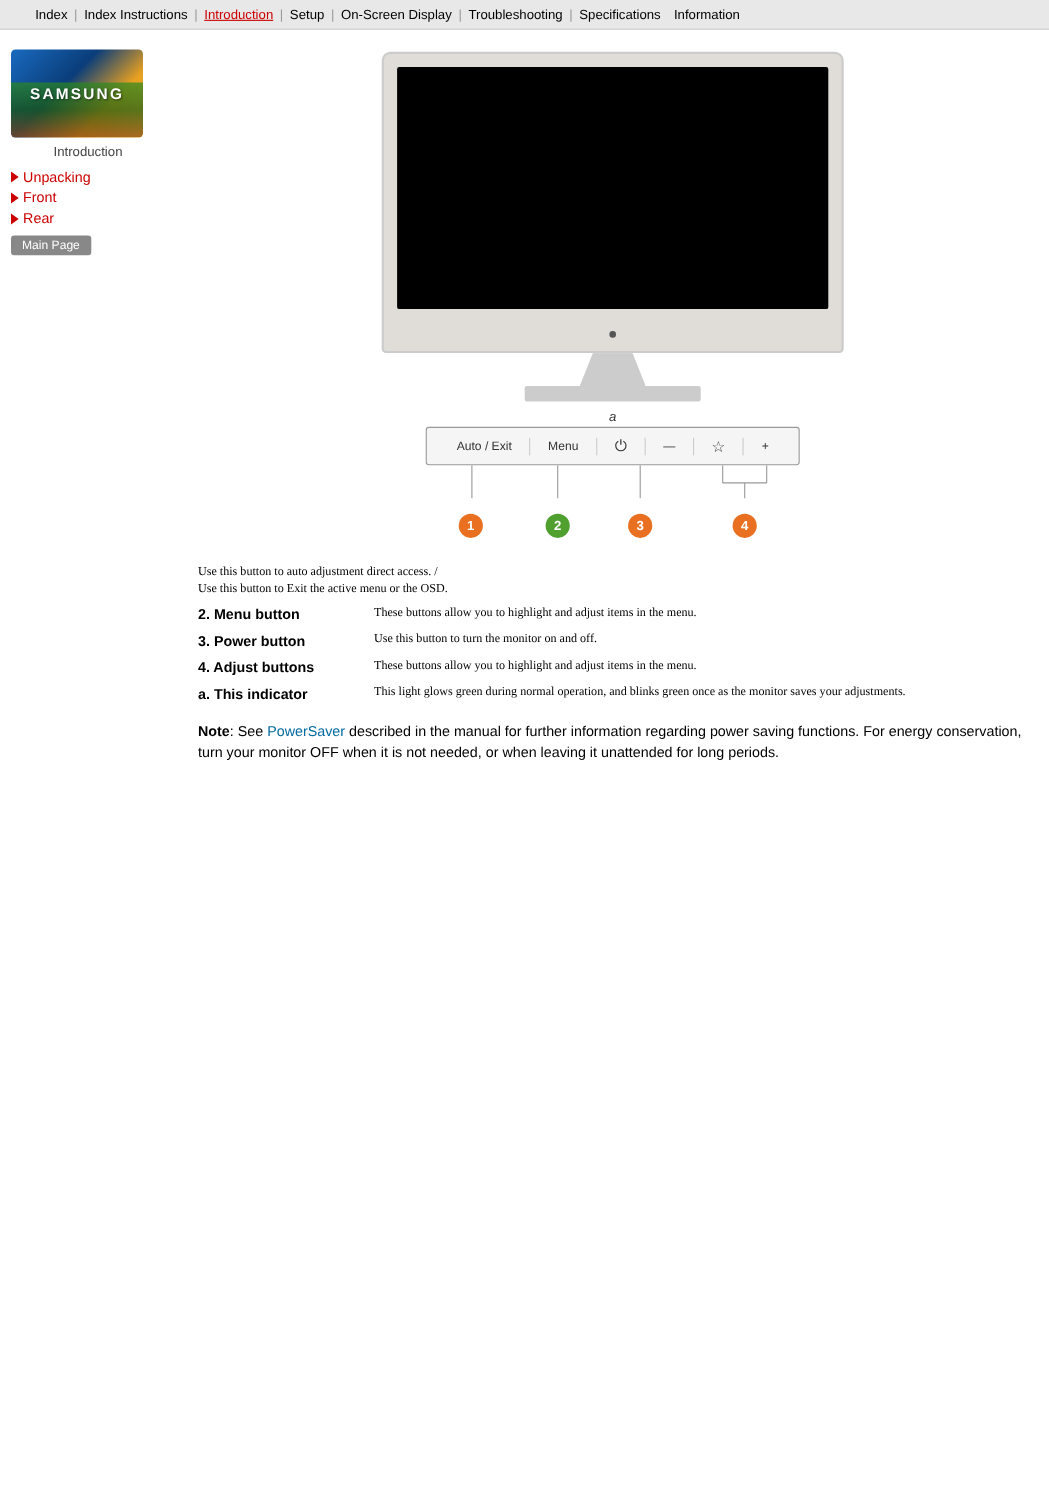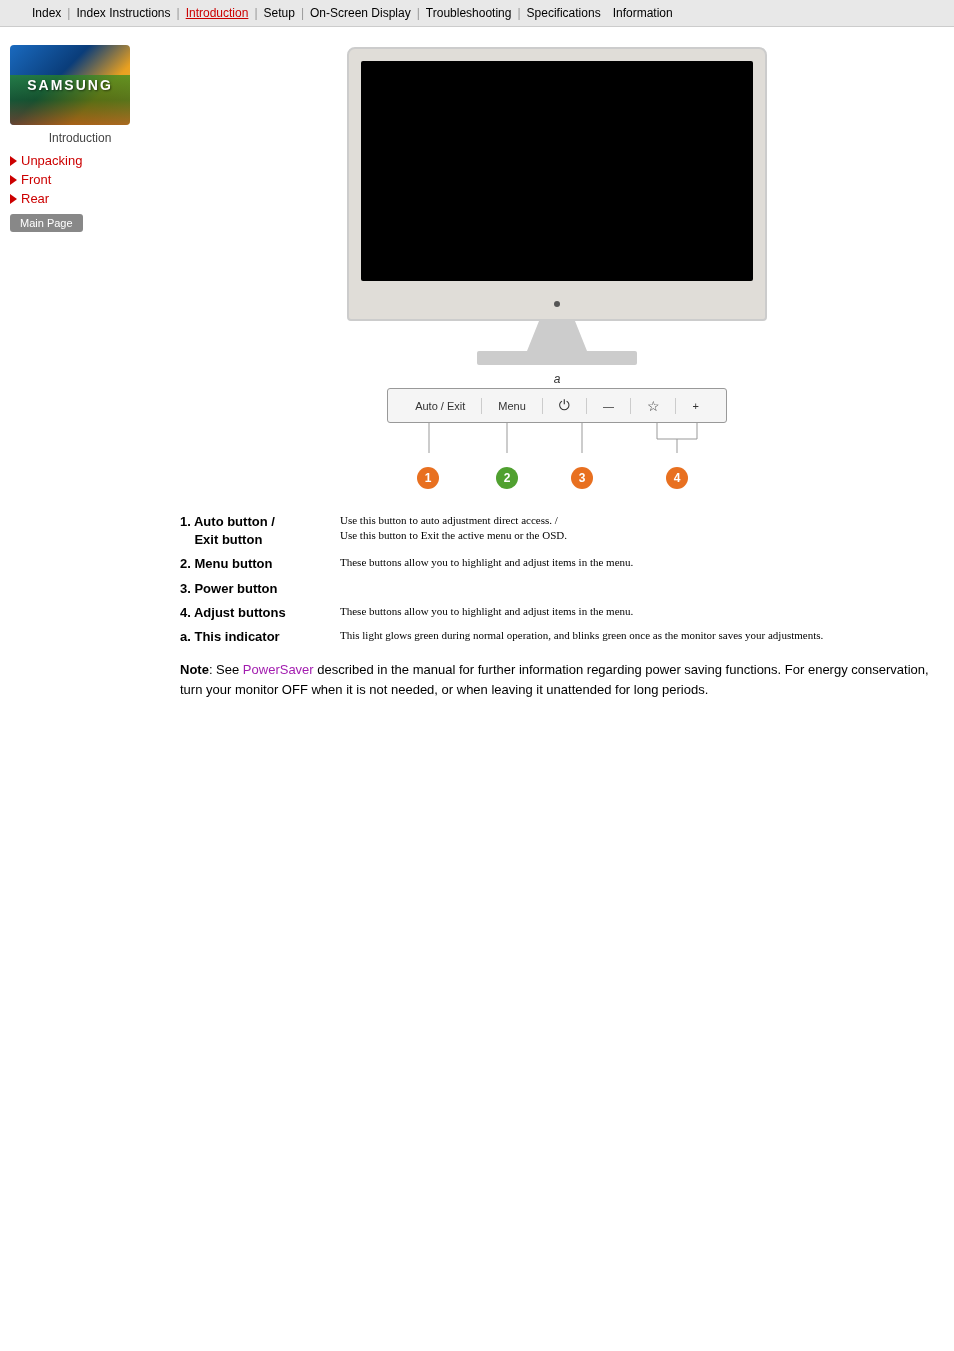--- a/index.html
+++ b/index.html
@@ -233,21 +233,21 @@
     }
     .note-section {
       margin-top: 14px;
       font-size: 13px;
       line-height: 1.5;
     }
     .note-section strong {
       font-weight: bold;
     }
     .note-link {
-      color: #a21caf;
+      color: #0369a1;
     }
   </style>
 </head>
 <body>
 
 <div class="navbar">
   <span class="nav-item">Index</span>
   <span class="nav-sep">|</span>
   <span class="nav-item">Index Instructions</span>
   <span class="nav-sep">|</span>
@@ -350,43 +350,42 @@
               <div style="width:22px;height:22px;border-radius:50%;background:#e87020;display:flex;align-items:center;justify-content:center;font-size:12px;font-weight:bold;color:white;">4</div>
             </div>
           </div>
         </div>
       </div>
     </div>
 
     <div class="desc-table">
 
       <div class="desc-row">
-        <div class="desc-key">
-          <strong>1.  Auto button /</strong><br>
-          <strong>&nbsp;&nbsp;&nbsp;&nbsp;Exit button</strong>
-        </div>
         <div class="desc-val">
           Use this button to auto adjustment direct access. /<br>
           Use this button to Exit the active menu or the OSD.
         </div>
       </div>
 
       <div class="desc-row">
         <div class="desc-key">
           <strong>2.  Menu button</strong>
         </div>
         <div class="desc-val">
           These buttons allow you to highlight and adjust items in the menu.
         </div>
       </div>
 
       <div class="desc-row">
         <div class="desc-key">
           <strong>3.  Power button</strong>
         </div>
+        <div class="desc-val">
+          Use this button to turn the monitor on and off.
+        </div>
       </div>
 
       <div class="desc-row">
         <div class="desc-key">
           <strong>4.  Adjust buttons</strong>
         </div>
         <div class="desc-val">
           These buttons allow you to highlight and adjust items in the menu.
         </div>
       </div>

